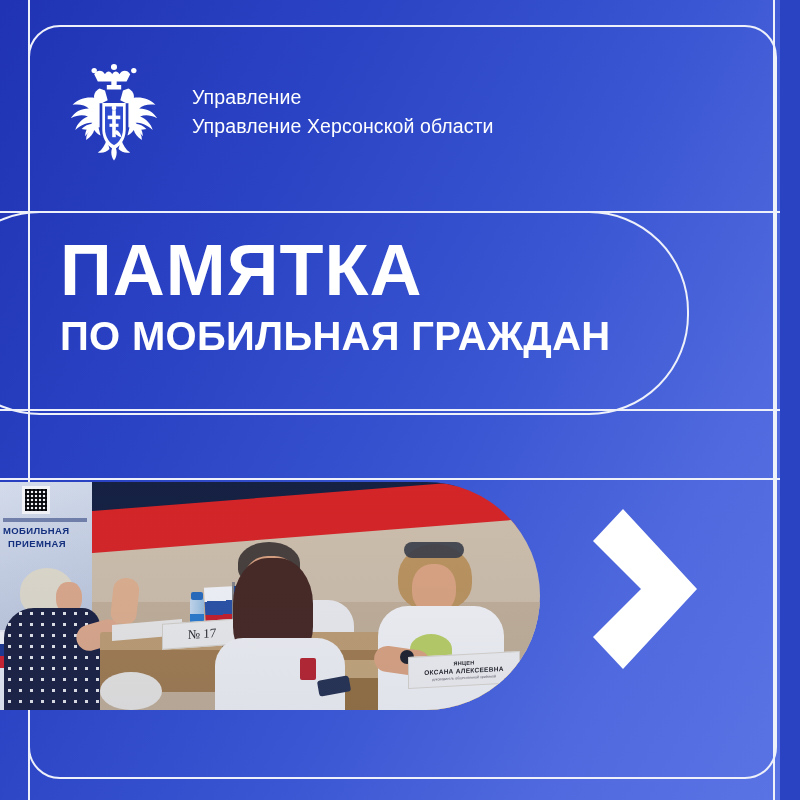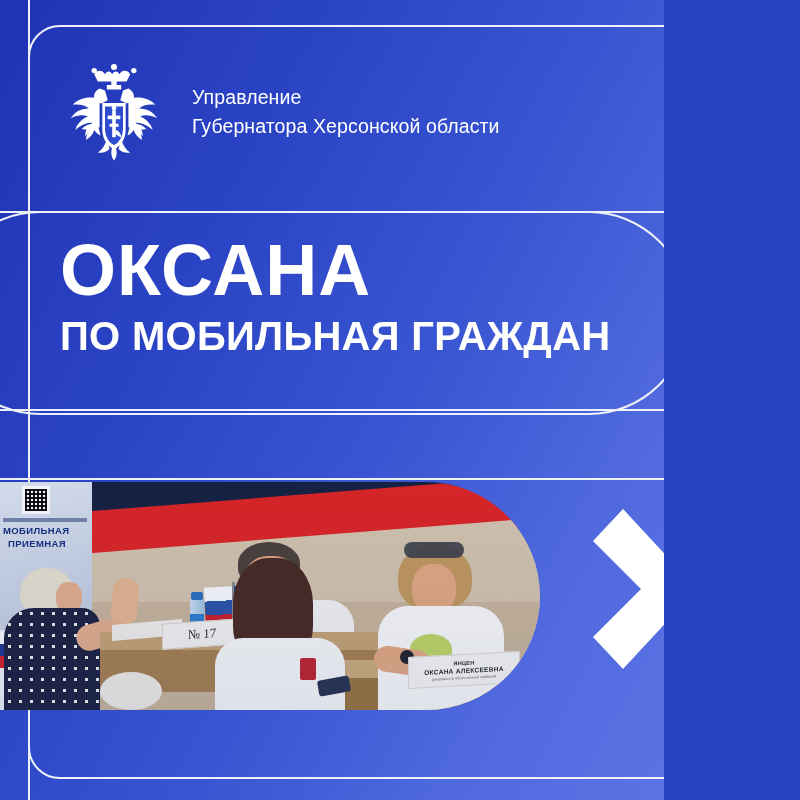--- a/index.html
+++ b/index.html
@@ -2,21 +2,21 @@
 <html><head>
 <meta charset="utf-8">
 <style>
   html,body{margin:0;padding:0;}
   body{
     width:800px;height:800px;overflow:hidden;
     font-family:"Liberation Sans","DejaVu Sans",sans-serif;
     background:#2a43c2;
   }
   #poster{
-    position:relative;width:664px;height:800px;overflow:hidden;
+    position:relative;width:780px;height:800px;overflow:hidden;
     background:linear-gradient(118deg,#1f33b4 0%,#2a43c4 30%,#3a56d2 58%,#5069de 80%,#5a73e4 100%);
   }
 
   
   .frame-line{position:absolute;background:#f2f4fb;pointer-events:none;}
   .frame-box{
     position:absolute;border:2px solid #f2f4fb;background:transparent;pointer-events:none;
   }
 
   
@@ -203,26 +203,26 @@
           <path d="M60 96c-4 6-4 12 0 18 4-6 4-12 0-18z"></path>
 
           <path d="M42 74c-7-2-14 0-18 5 5 1 8 1 11 0-4 3-6 7-6 12 5-3 8-7 9-11 2 3 4 5 7 6z"></path>
 
           <path d="M78 74c7-2 14 0 18 5-5 1-8 1-11 0 4 3 6 7 6 12-5-3-8-7-9-11-2 3-4 5-7 6z"></path>
         </g>
       </svg>
     </span>
     <div class="org-lines">
       <div>Управление</div>
-      <div>Губернатора Херсонской области</div>
+      <div>Управление Херсонской области</div>
     </div>
   </div>
 
   <div class="title-block">
-    <h1 class="title-main">ОКСАНА</h1>
+    <h1 class="title-main">ПАМЯТКА</h1>
     <h2 class="title-sub">ПО МОБИЛЬНАЯ ГРАЖДАН</h2>
   </div>
 
   <div class="photo-wrap">
     <div class="photo">
       <div class="ph-wallflag-blue"></div>
       <div class="ph-wallflag-red"></div>
       <div class="ph-wall"></div>
       <div class="ph-wall2"></div>
 

